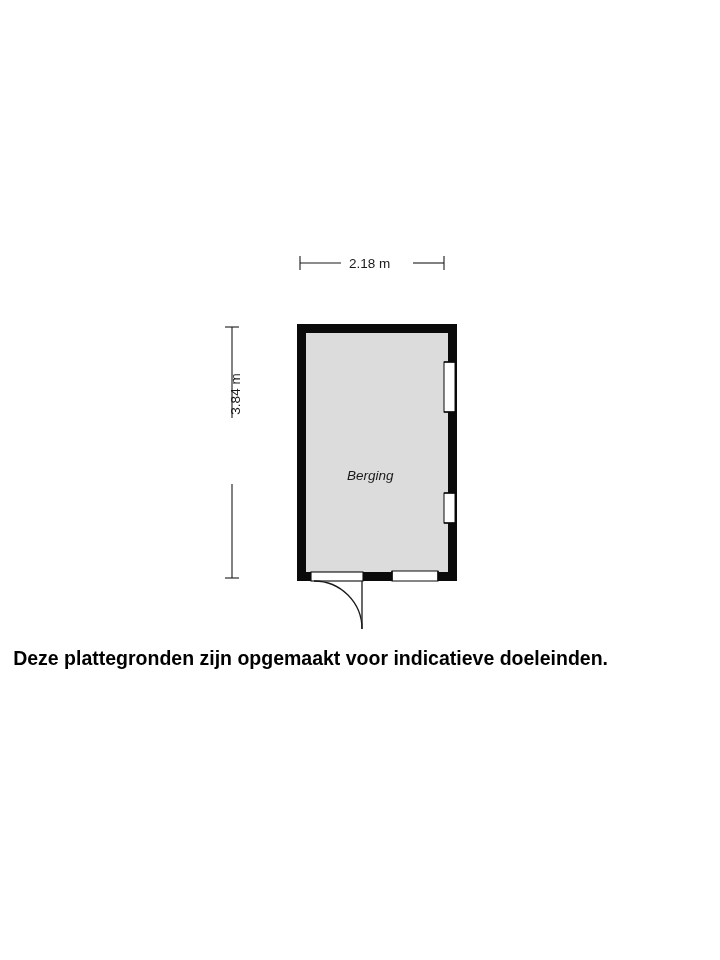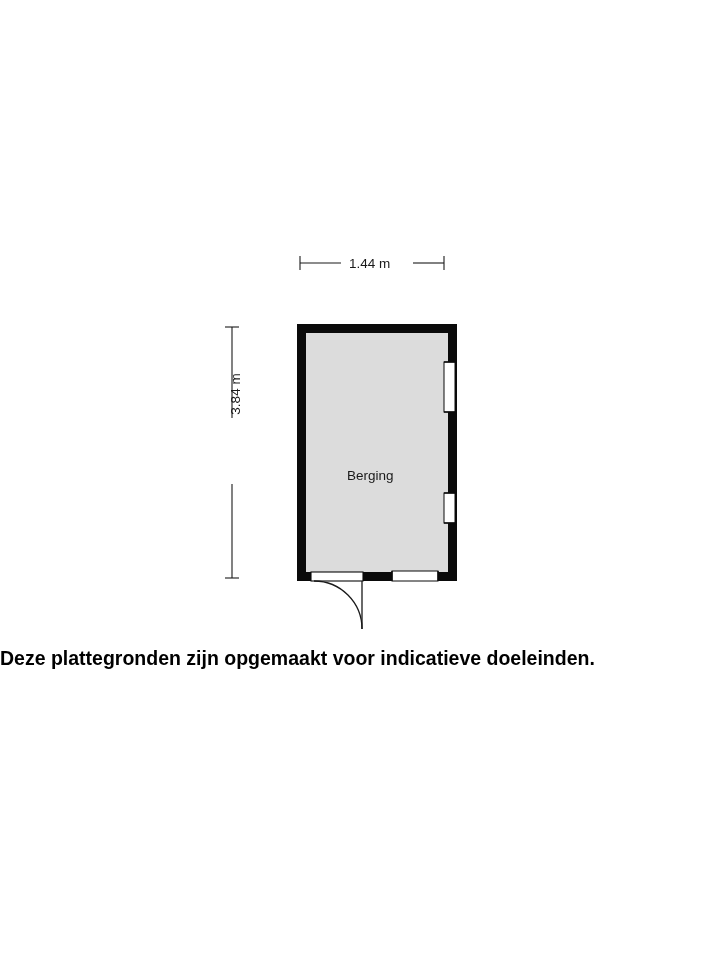--- a/index.html
+++ b/index.html
@@ -47,29 +47,30 @@
   
   .room-label {
     position: absolute;
     font-size: 13.5px;
     color: #1a1a1a;
     white-space: nowrap;
   }
   #room-berging-label {
     left: 347px;
     top: 468px;
+    font-style: italic;
   }
 
   
   #disclaimer {
     position: absolute;
     left: 0;
     top: 645px;
     width: 608px;
-    text-align: left;
+    text-align: right;
     font-weight: bold;
     font-size: 19.5px;
     color: #000000;
     line-height: 1.35;
     font-family: "Liberation Sans", sans-serif;
   }
   #disclaimer .line1 { display: block; }
   #disclaimer .line2 { display: block; }
 </style>
 </head>
@@ -113,21 +114,21 @@
     <line x1="438" y1="571" x2="438" y2="581" stroke="#0a0a0a" stroke-width="1.4"></line>
   </g>
 
   <g>
     <rect x="311" y="572" width="52" height="9" fill="#ffffff" stroke="#0a0a0a" stroke-width="1.1"></rect>
     <path d="M 314 581 A 48 48 0 0 1 362 629" fill="none" stroke="#1a1a1a" stroke-width="1.3"></path>
     <line x1="362" y1="581" x2="362" y2="629" stroke="#1a1a1a" stroke-width="1.3"></line>
   </g>
 </svg>
 
-<div class="dim-label" id="dim-top-label">1.44 m</div>
+<div class="dim-label" id="dim-top-label">2.18 m</div>
 
 <div class="dim-label" id="dim-left-label">3.84 m</div>
 
 <div class="room-label" id="room-berging-label">Berging</div>
 
 <div id="disclaimer">
   <span class="line1">Deze plattegronden zijn opgemaakt voor indicatieve doeleinden.</span>
 </div>
 
 </body></html>

